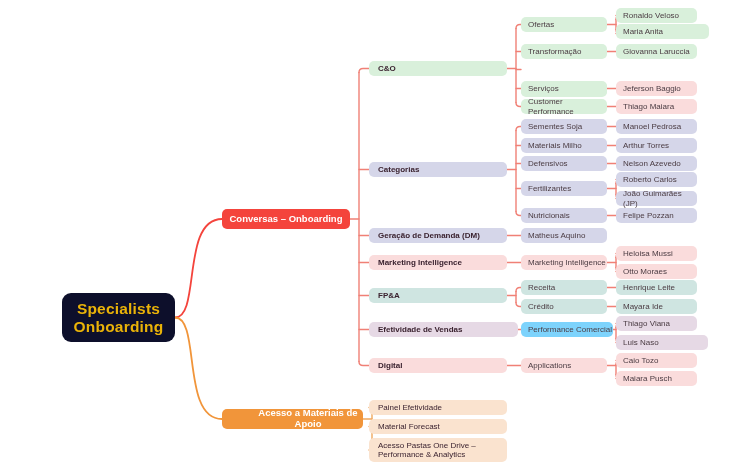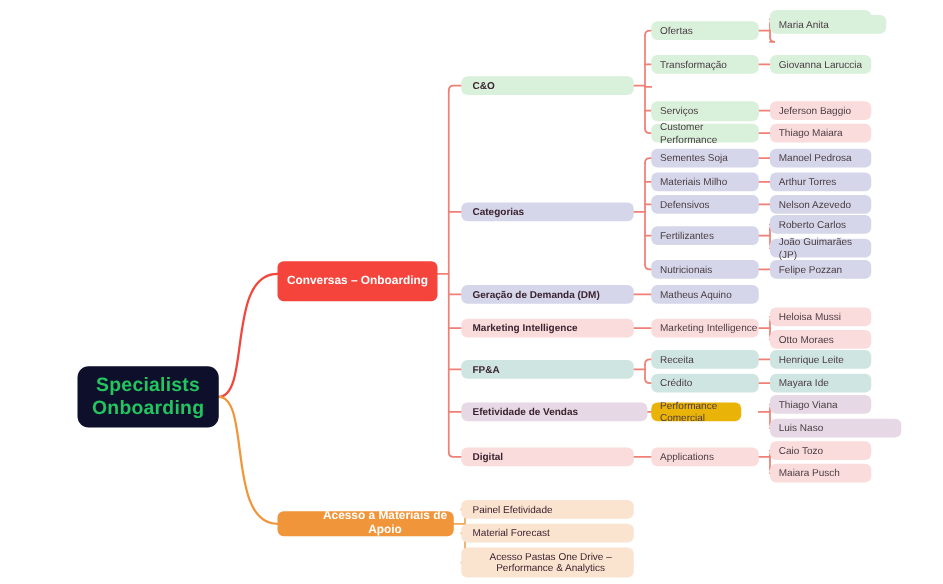--- a/index.html
+++ b/index.html
@@ -36,21 +36,21 @@
     width: 100%;
   }
   
   .n-root {
     background: #0d0f2b;
     border-radius: 9px;
     justify-content: center;
     text-align: center;
   }
   .n-root .label {
-    color: #22c55e;
+    color: #eab308;
     font-size: 15.5px;
     font-weight: bold;
     letter-spacing: 0.2px;
     text-align: center;
   }
   
   .n-l1 {
     justify-content: center;
     text-align: center;
   }
@@ -147,36 +147,36 @@
       <path d="M372,411.5 L372,446" fill="none" stroke="#f0a85e" stroke-width="1.4" stroke-linecap="round"></path>
       <path d="M372,411.5 Q372,407.5 376,407.5 L369,407.5" fill="none" stroke="#f0a85e" stroke-width="1.4" stroke-linecap="round"></path>
       <path d="M372,426.5 L369,426.5" fill="none" stroke="#f0a85e" stroke-width="1.4" stroke-linecap="round"></path>
       <path d="M372,446 Q372,450 376,450 L369,450" fill="none" stroke="#f0a85e" stroke-width="1.4" stroke-linecap="round"></path>
     </svg>
   <div id="nodes">
       <div class="node n-root" style="left: 62px; top: 293px; width: 113px; height: 49px;">
         <span class="label" style="white-space: pre-line;">Specialists
 Onboarding</span>
       </div>
-      <div class="node n-l1" style="left: 222px; top: 209px; width: 128px; height: 32px; background: rgb(244, 68, 60);">
+      <div class="node n-l1" style="left: 222px; top: 209px; width: 128px; height: 20px; background: rgb(244, 68, 60);">
         <span class="label">Conversas – Onboarding</span>
       </div>
       <div class="node n-l1" style="left: 222px; top: 409px; width: 141px; height: 20px; background: rgb(241, 149, 58); padding-left: 31px;">
         <span class="label">Acesso a Materiais de Apoio</span>
       </div>
       <div class="node n-l2" style="left: 369px; top: 61px; width: 138px; height: 15px; background: rgb(217, 240, 219);">
         <span class="label">C&amp;O</span>
       </div>
       <div class="node n-l3" style="left: 521px; top: 17px; width: 86px; height: 15px; background: rgb(217, 240, 219);">
         <span class="label">Ofertas</span>
       </div>
       <div class="node n-l4" style="left: 616px; top: 8px; width: 81px; height: 15px; background: rgb(217, 240, 219);">
         <span class="label">Ronaldo Veloso</span>
       </div>
-      <div class="node n-l4" style="left: 616px; top: 12px; width: 93px; height: 15px; background: rgb(217, 240, 219);">
+      <div class="node n-l4" style="left: 616px; top: 24px; width: 93px; height: 15px; background: rgb(217, 240, 219);">
         <span class="label">Maria Anita</span>
       </div>
       <div class="node n-l3" style="left: 521px; top: 44px; width: 86px; height: 15px; background: rgb(217, 240, 219);">
         <span class="label">Transformação</span>
       </div>
       <div class="node n-l4" style="left: 616px; top: 44px; width: 81px; height: 15px; background: rgb(217, 240, 219);">
         <span class="label">Giovanna Laruccia</span>
       </div>
       <div class="node n-l3" style="left: 521px; top: 62px; width: 86px; height: 15px; background: rgb(217, 240, 219); margin-top: 20px;">
         <span class="label">Miya</span>
@@ -258,44 +258,44 @@
       </div>
       <div class="node n-l3" style="left: 521px; top: 299px; width: 86px; height: 15px; background: rgb(207, 229, 225);">
         <span class="label">Crédito</span>
       </div>
       <div class="node n-l4" style="left: 616px; top: 299px; width: 81px; height: 15px; background: rgb(207, 229, 225);">
         <span class="label">Mayara Ide</span>
       </div>
       <div class="node n-l2" style="left: 369px; top: 322px; width: 149px; height: 15px; background: rgb(230, 217, 229);">
         <span class="label">Efetividade de Vendas</span>
       </div>
-      <div class="node n-l3" style="left: 521px; top: 322px; width: 72px; height: 15px; background: #eab308;">
+      <div class="node n-l3" style="left: 521px; top: 322px; width: 92px; height: 15px; background: #7dd3fc;">
         <span class="label">Performance Comercial</span>
       </div>
       <div class="node n-l4" style="left: 616px; top: 316px; width: 81px; height: 15px; background: rgb(230, 217, 229);">
         <span class="label">Thiago Viana</span>
       </div>
-      <div class="node n-l4" style="left: 616px; top: 335px; width: 105px; height: 15px; background: rgb(230, 217, 229);">
+      <div class="node n-l4" style="left: 616px; top: 335px; width: 92px; height: 15px; background: rgb(230, 217, 229);">
         <span class="label">Luis Naso</span>
       </div>
       <div class="node n-l2" style="left: 369px; top: 358px; width: 138px; height: 15px; background: rgb(250, 220, 220);">
         <span class="label">Digital</span>
       </div>
       <div class="node n-l3" style="left: 521px; top: 358px; width: 86px; height: 15px; background: rgb(250, 220, 220);">
         <span class="label">Applications</span>
       </div>
       <div class="node n-l4" style="left: 616px; top: 353px; width: 81px; height: 15px; background: rgb(250, 220, 220);">
         <span class="label">Caio Tozo</span>
       </div>
       <div class="node n-l4" style="left: 616px; top: 371px; width: 81px; height: 15px; background: rgb(250, 220, 220);">
         <span class="label">Maiara Pusch</span>
       </div>
       <div class="node n-l2 wrap" style="left: 369px; top: 400px; width: 138px; height: 15px; background: rgb(250, 227, 207);">
         <span class="label" style="font-weight: normal; white-space: normal; padding-right: 4px;">Painel Efetividade</span>
       </div>
       <div class="node n-l2 wrap" style="left: 369px; top: 419px; width: 138px; height: 15px; background: rgb(250, 227, 207);">
         <span class="label" style="font-weight: normal; white-space: normal; padding-right: 4px;">Material Forecast</span>
       </div>
-      <div class="node n-l2 wrap" style="left: 369px; top: 438px; width: 138px; height: 24px; background: rgb(250, 227, 207); text-align: center;">
+      <div class="node n-l2 wrap" style="left: 369px; top: 438px; width: 138px; height: 24px; background: rgb(250, 227, 207);">
         <span class="label" style="font-weight: normal; white-space: normal; padding-right: 4px;">Acesso Pastas One Drive – Performance &amp; Analytics</span>
       </div>
     </div>
 </div>
 
 </body></html>

